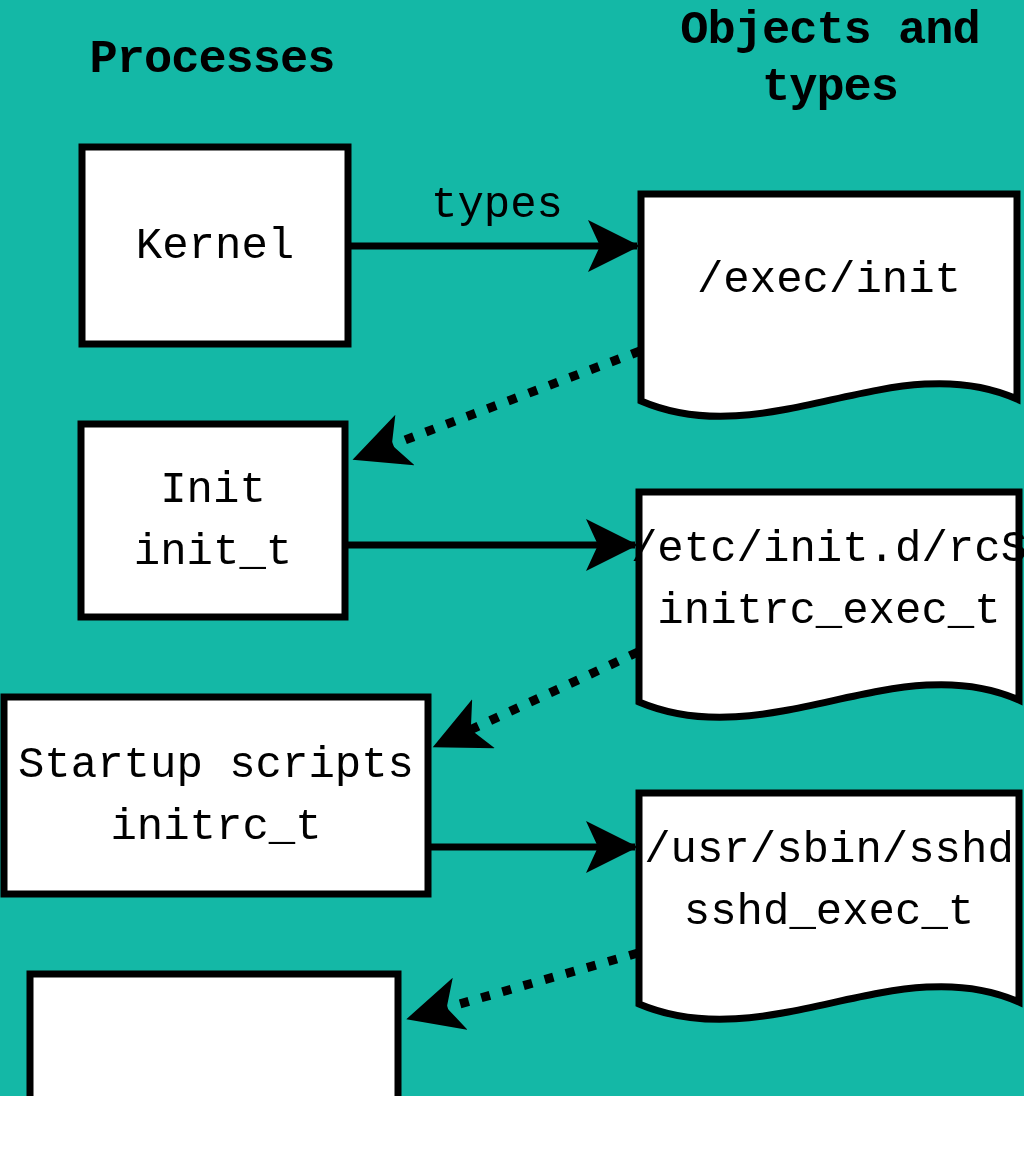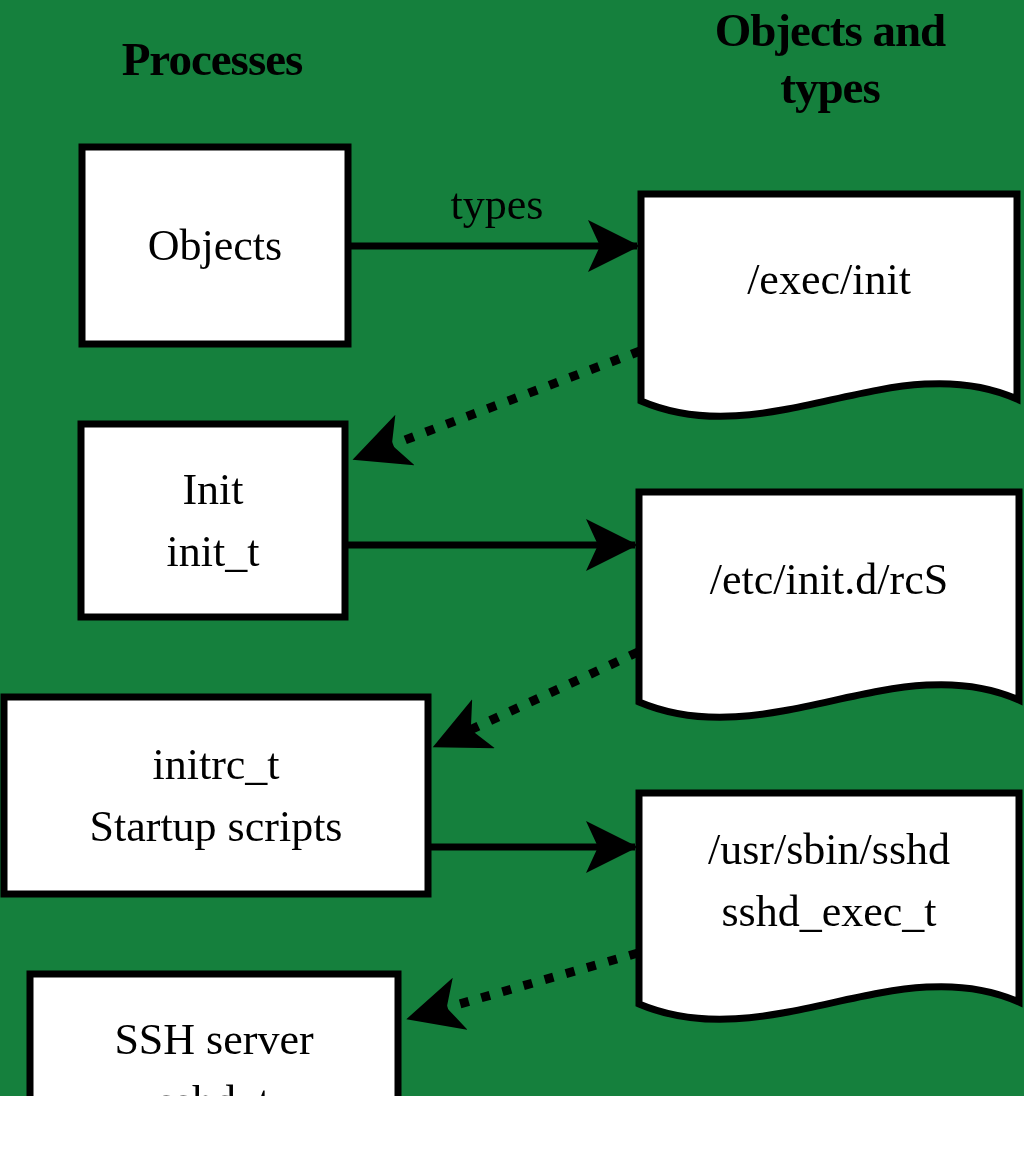--- a/index.html
+++ b/index.html
@@ -1,21 +1,21 @@
 <!DOCTYPE html>
 <html><head>
 <meta charset="utf-8">
 <style>
   html, body { margin: 0; padding: 0; background: #ffffff; }
   .diagram {
     position: relative;
     width: 1024px;
     height: 1096px;
-    background: #15803d;
-    font-family: Liberation Serif, serif;
+    background: #14b8a6;
+    font-family: Liberation Mono, monospace;
     color: #000000;
     overflow: hidden;
   }
   .diagram svg { position: absolute; left: 0; top: 0; z-index: 0; }
   .txt { position: absolute; z-index: 1; display: flex; flex-direction: column;
          align-items: center; justify-content: center; text-align: center; }
   .heading { font-weight: bold; font-size: 47px; line-height: 57px; letter-spacing: -1px; }
   .nodetext { font-size: 44px; line-height: 62px; }
   .edgelabel { font-size: 44px; line-height: 44px; }
 </style>
@@ -56,39 +56,36 @@
     <div>Processes</div>
   </div>
   <div class="txt heading" style="left:645px; top:3px; width:370px; height:112px;">
     <div>Objects and</div>
     <div>types</div>
   </div>
 
   <div class="txt edgelabel" style="left:437px; top:183px; width:120px; height:44px;">types</div>
 
   <div class="txt nodetext" style="left:82px; top:147px; width:266px; height:197px;">
-    <div>Objects</div>
+    <div>Kernel</div>
   </div>
   <div class="txt nodetext" style="left:81px; top:424px; width:264px; height:193px;text-align:center;">
     <div>Init</div>
     <div>init_t</div>
   </div>
   <div class="txt nodetext" style="left:4px; top:697px; width:424px; height:197px;">
+    <div>Startup scripts</div>
     <div>initrc_t</div>
-    <div>Startup scripts</div>
-  </div>
-  <div class="txt nodetext" style="left:30px; top:974px; width:368px; height:194px;">
-    <div>SSH server</div>
-    <div>sshd_t</div>
   </div>
 
   <div class="txt nodetext" style="left:641px; top:194px; width:376px; height:172px;">
     <div>/exec/init</div>
   </div>
   <div class="txt nodetext" style="left:639px; top:492px; width:380px; height:176px;">
     <div>/etc/init.d/rcS</div>
+    <div>initrc_exec_t</div>
   </div>
   <div class="txt nodetext" style="left:639px; top:793px; width:380px; height:176px;">
     <div>/usr/sbin/sshd</div>
     <div>sshd_exec_t</div>
   </div>
 
 </div>
 
 </body></html>

